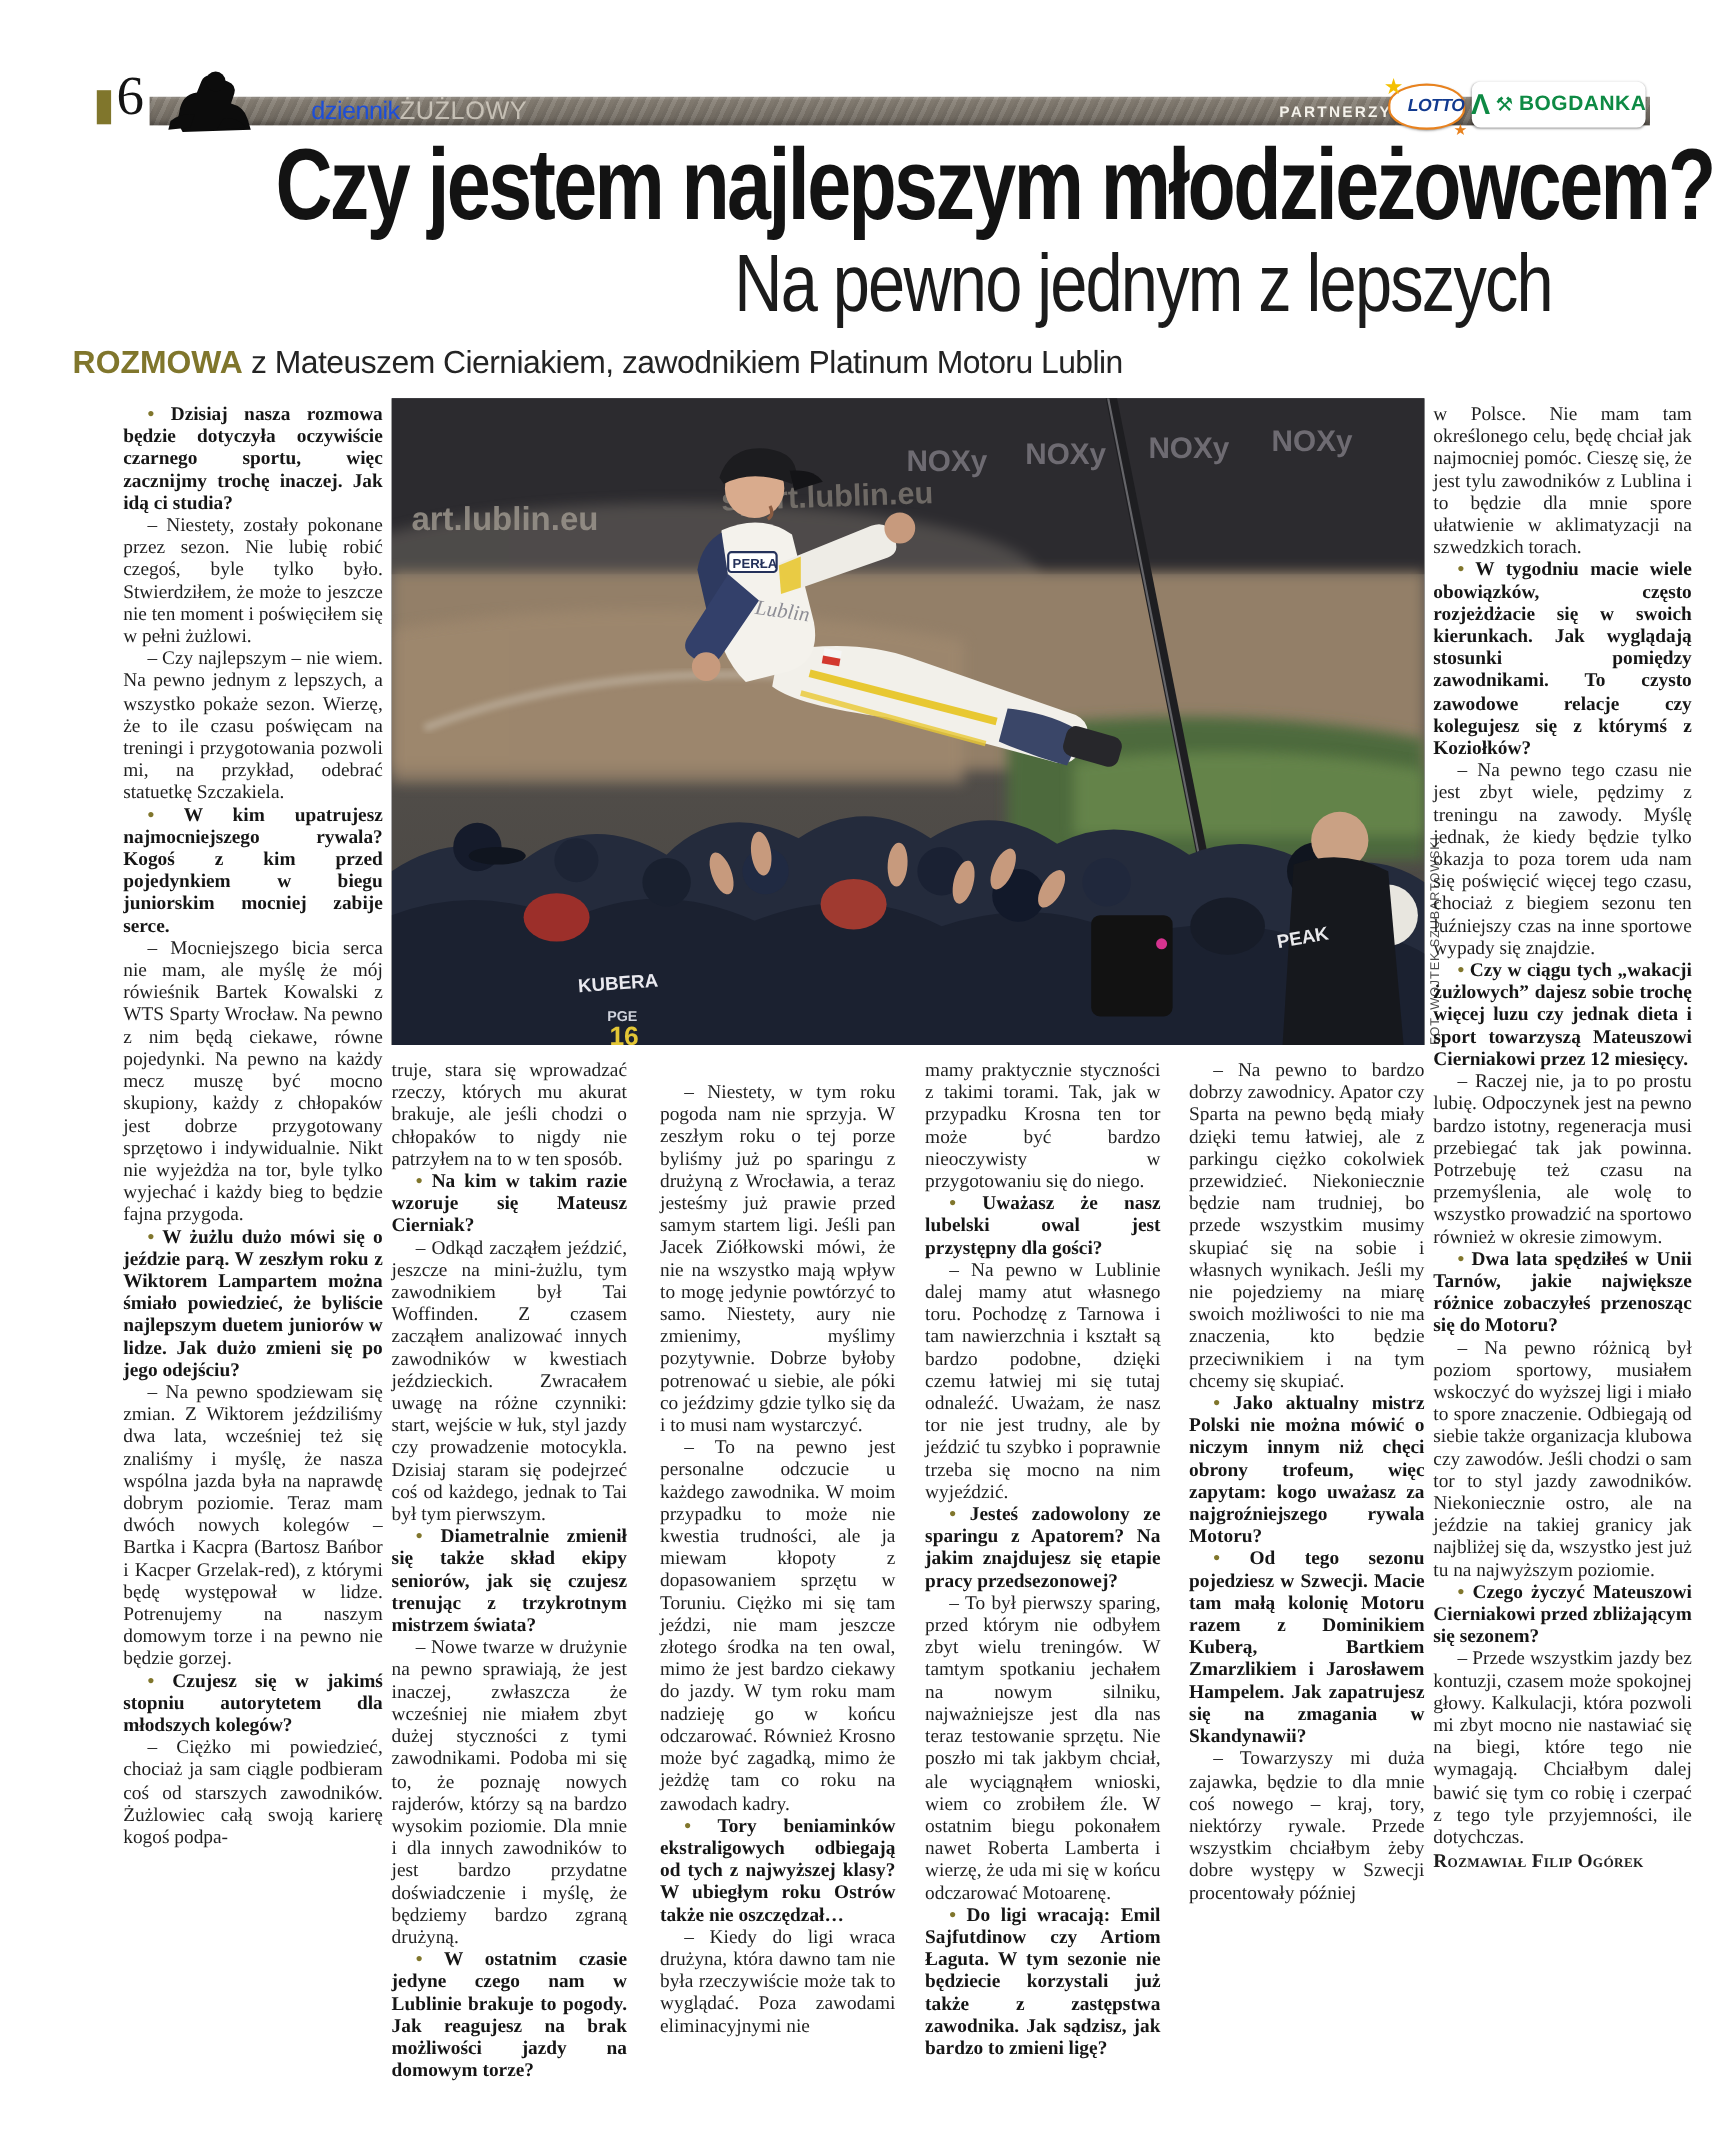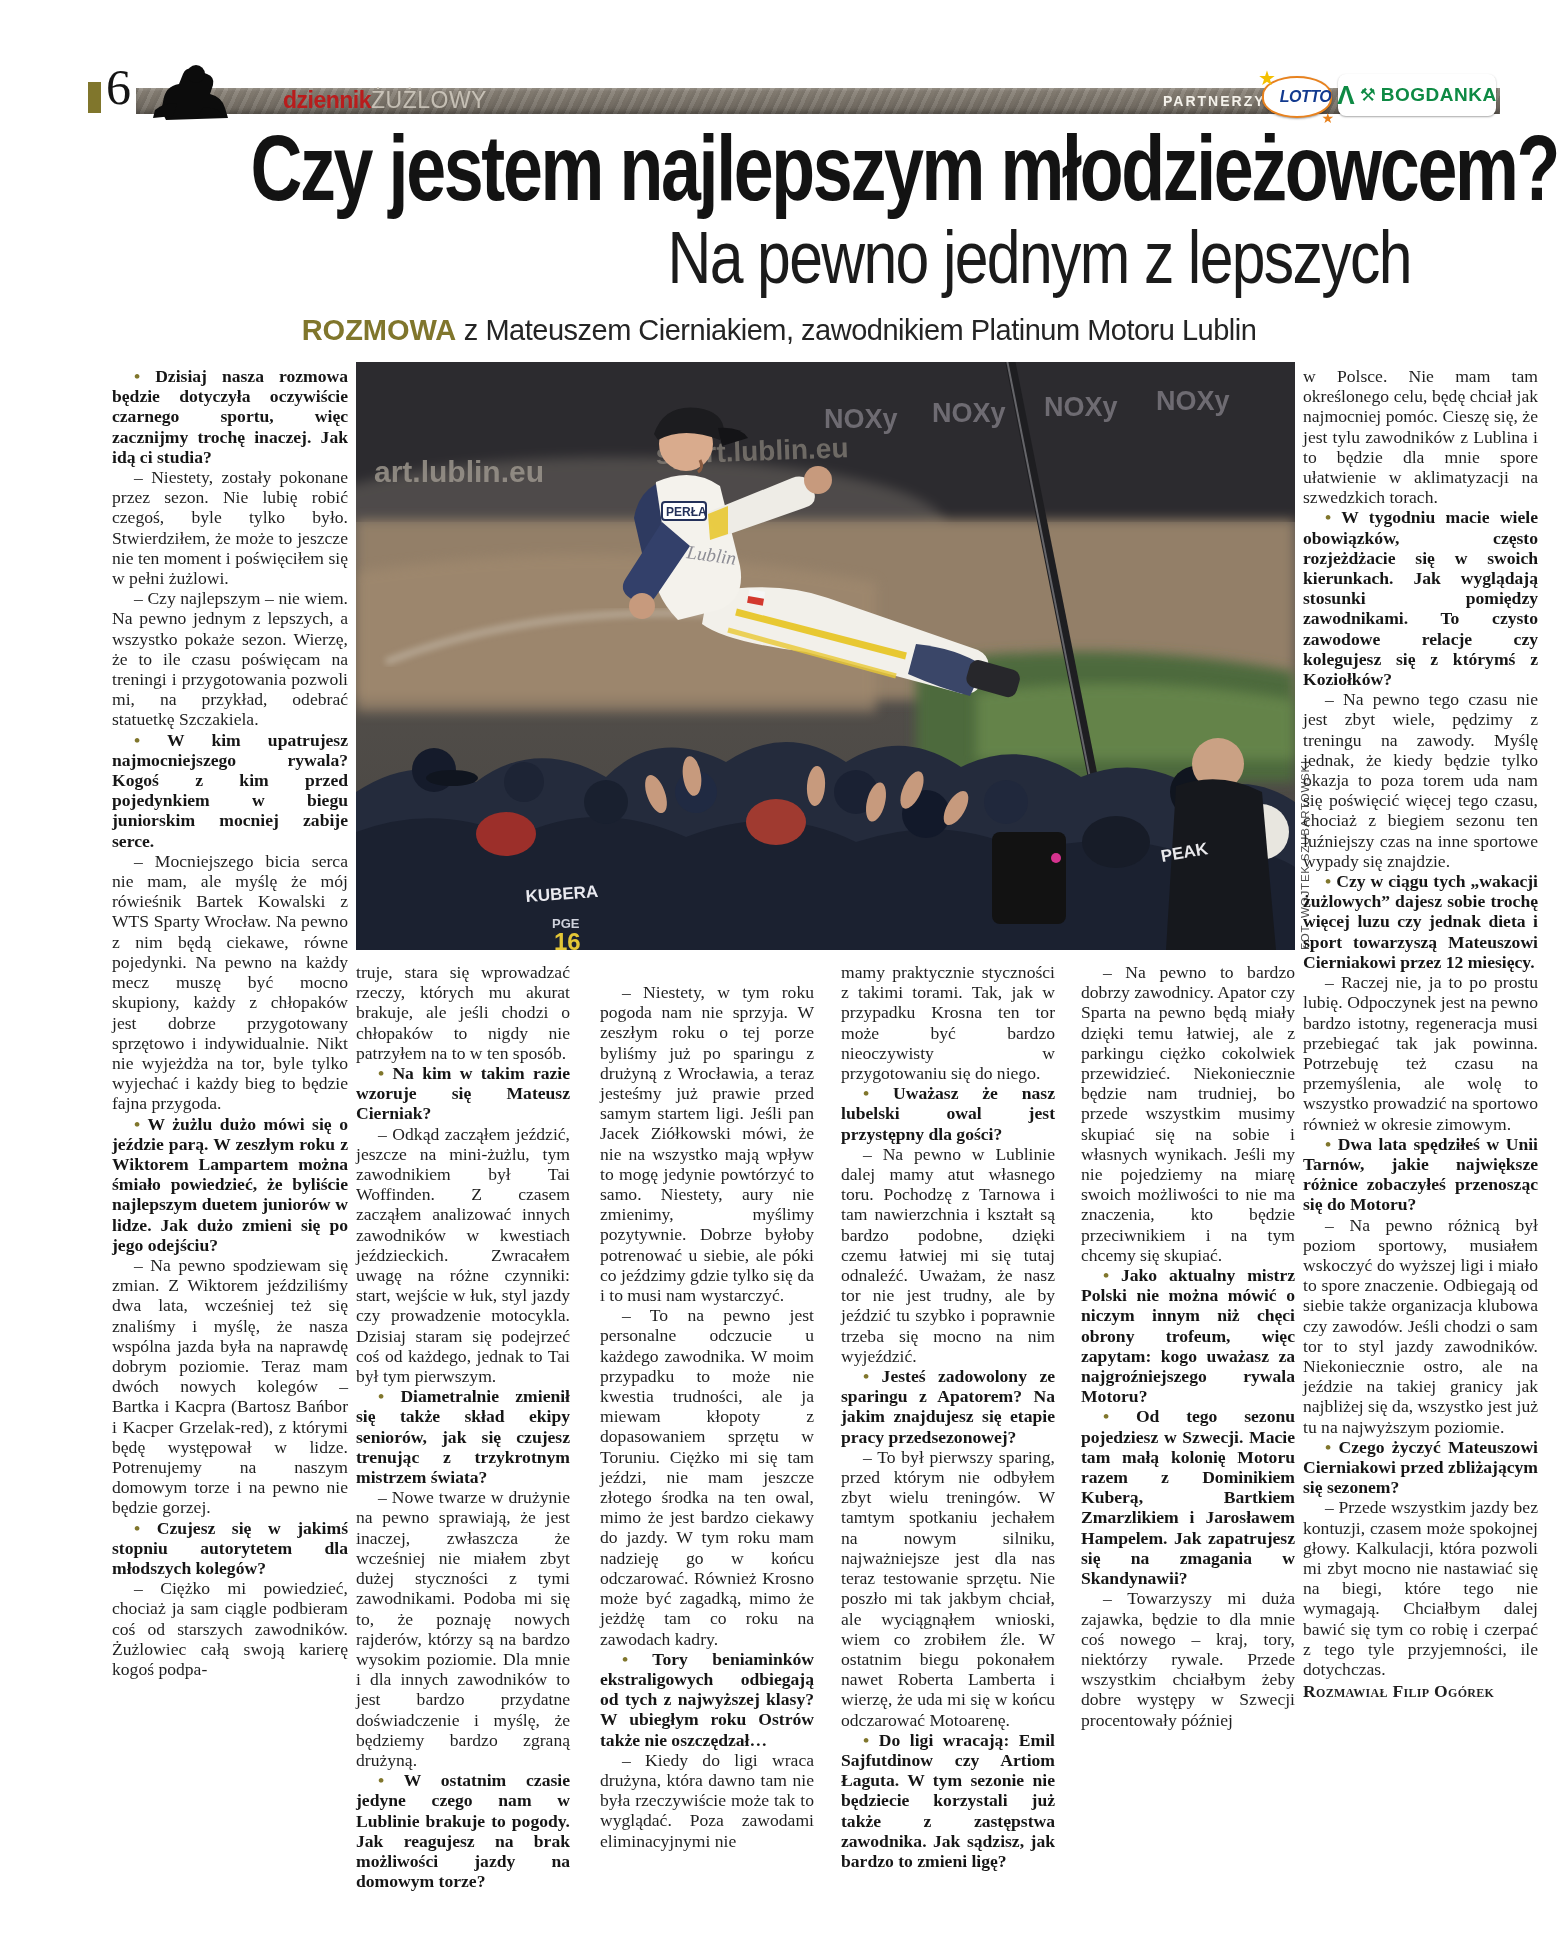--- a/index.html
+++ b/index.html
@@ -9,21 +9,21 @@
   }
   
   .pagenum-square{position:absolute;left:88px;top:82px;width:13px;height:31px;background:#80762c;}
   .pagenum{position:absolute;left:106px;top:58px;font-family:"Liberation Serif",serif;font-size:50px;font-weight:400;color:#141414;}
   .topbar{position:absolute;left:136px;top:88px;width:1364px;height:26px;
     background:linear-gradient(#8d867b,#6e6860);
     box-shadow:inset 0 -3px 4px rgba(0,0,0,.25), inset 0 2px 2px rgba(255,255,255,.15);}
   .topbar::after{content:"";position:absolute;inset:0;
     background:repeating-linear-gradient(115deg, rgba(40,35,30,.12) 0 3px, rgba(255,255,255,.06) 3px 7px, rgba(60,50,40,.1) 7px 11px);}
   .masthead{position:absolute;left:283px;top:89px;font-family:"Liberation Sans",sans-serif;font-size:23px;line-height:23px;white-space:nowrap;z-index:3;}
-  .masthead .bold{font-weight:700;color:#b91c1c;letter-spacing:-0.5px;}
+  .masthead .bold{font-weight:400;color:#1d4ed8;letter-spacing:-0.5px;}
   .masthead .light{font-weight:400;color:#d9d3c8;opacity:.8;letter-spacing:.5px;}
   .silhouette{position:absolute;left:133px;top:58px;z-index:4;}
   .partners{position:absolute;left:1163px;top:93px;z-index:3;font-family:"Liberation Sans",sans-serif;
     font-size:14px;font-weight:700;color:#f4f1ea;letter-spacing:2px;}
   .badge{position:absolute;z-index:5;background:#fff;border-radius:8px;box-shadow:0 1px 2px rgba(0,0,0,.35);
     display:flex;align-items:center;justify-content:center;font-family:"Liberation Sans",sans-serif;}
   .badge-lotto{left:1262px;top:76px;width:66px;height:38px;border:2px solid #e8821e;border-radius:50% / 45%;}
   .badge-lotto .txt{font-size:16px;font-weight:700;font-style:italic;color:#123a8f;letter-spacing:-0.5px;margin-left:17px;}
   .badge-lotto .star1{position:absolute;left:-6px;top:-12px;color:#f4c000;font-size:20px;}
   .badge-lotto .star2{position:absolute;right:-4px;bottom:-10px;color:#e8821e;font-size:14px;}
@@ -31,21 +31,21 @@
   .badge-bogdanka .tri{color:#0e8a44;font-size:26px;font-weight:700;line-height:26px;}
   .badge-bogdanka .ham{color:#0e8a44;font-size:18px;}
   .badge-bogdanka .txt{font-size:19px;font-weight:700;color:#0e8a44;letter-spacing:.5px;}
   
   .title{position:absolute;left:66px;top:120px;width:1426px;text-align:center;white-space:nowrap;}
   .title .inner{display:inline-block;transform:scaleX(.78);transform-origin:center;
     font-family:"Liberation Sans",sans-serif;font-weight:700;font-size:92px;line-height:96px;color:#131313;letter-spacing:-3px;}
   .subtitle{position:absolute;left:66px;top:218px;width:1426px;text-align:right;white-space:nowrap;}
   .subtitle .inner{display:inline-block;transform:scaleX(.82);transform-origin:center;
     font-family:"Liberation Sans",sans-serif;font-weight:400;font-size:74px;line-height:80px;color:#1b1b1b;letter-spacing:-2px;}
-  .kicker{position:absolute;left:66px;top:314px;width:1426px;text-align:center;white-space:nowrap;
+  .kicker{position:absolute;left:66px;top:314px;width:1426px;text-align:left;white-space:nowrap;
     font-family:"Liberation Sans",sans-serif;font-size:29px;color:#242424;letter-spacing:-0.5px;}
   .kicker .lab{font-weight:700;color:#80762c;letter-spacing:0;}
   
   .photo{position:absolute;left:356px;top:362px;width:939px;height:588px;background:#3a3a3c;overflow:hidden;}
   .photo svg{display:block;}
   .credit{position:absolute;left:1299px;top:742px;height:208px;
     writing-mode:vertical-rl;transform:rotate(180deg);
     font-family:"Liberation Sans",sans-serif;font-size:11.5px;color:#4c4c4c;letter-spacing:.8px;white-space:nowrap;}
   
   .col{position:absolute;font-size:17.6px;line-height:20.2px;}

